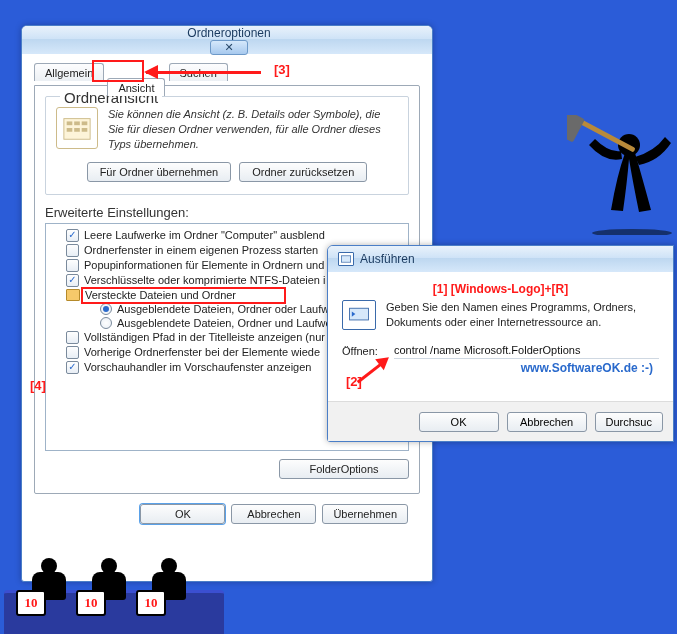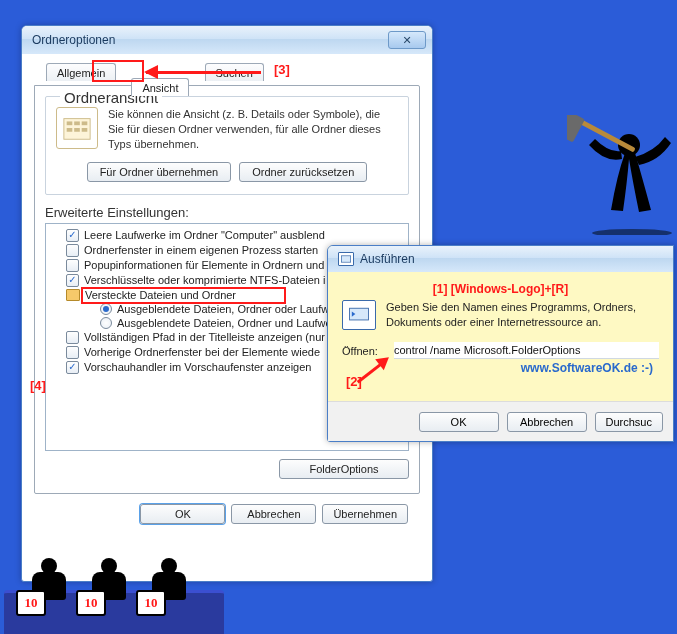--- a/index.html
+++ b/index.html
@@ -21,21 +21,21 @@
     border: 1px solid #4a7ec7;
     border-radius: 6px 6px 3px 3px;
     box-shadow: 0 0 6px rgba(0,0,0,.25);
   }
   .titlebar {
     height: 28px;
     background: linear-gradient(#e9f2fb,#cfe3f7 45%,#bdd7f0 46%,#d6e8fa);
     border-radius: 5px 5px 0 0;
     display: flex; align-items: center;
     padding: 0 6px 0 10px;
-    font-size: 12px; color: #1a3a5f;
+    font-size: 12px; color: #1a3a5f; flex-direction: column;
   }
   .titlebar .title-text { flex: 1; }
   .close-btn {
     width: 38px; height: 18px;
     background: linear-gradient(#d5e8fb,#a7c9ee);
     border: 1px solid #6d99c8;
     border-radius: 3px;
     display: flex; align-items: center; justify-content: center;
     font-family: Arial; font-size: 11px; color: #2a4a6a;
     cursor: default;
@@ -49,21 +49,20 @@
   .tab {
     display: inline-block;
     padding: 3px 10px 2px 10px;
     border: 1px solid #9da9b7;
     border-bottom: none;
     background: linear-gradient(#fdfdfe,#ecf0f4);
     border-radius: 3px 3px 0 0;
     position: relative; top: 1px;
     font-size: 11px; color: #222;
     cursor: default;
-    margin-left: 12px;
   }
   .tab.active {
     background: #fff;
     top: 16px;
     z-index: 3;
   }
   .tab-highlight {
     position: absolute;
     left: 58px; top: -2px;
     width: 52px; height: 22px;
@@ -106,21 +105,21 @@
     border-radius: 2px;
     padding: 10px 10px 12px 10px;
     position: relative;
     margin-bottom: 10px;
   }
   .group-legend {
     position: absolute; left: 14px; top: -8px;
     background: #fff; padding: 0 4px;
     font-size: 15px; color: #333;
   }
-  .group-row { display: flex; gap: 10px; }
+  .group-row { display: flex; gap: 10px; font-style: italic; }
   .folder-icon-big {
     width: 42px; height: 42px; flex-shrink: 0;
     background: #fff;
     border: 1px solid #cdbb8a;
     border-radius: 3px;
     display: flex; align-items: center; justify-content: center;
   }
   .folder-icon-big svg { width: 30px; height: 30px; }
   .group-text {
     font-size: 11px; color: #333; line-height: 1.35;
@@ -230,21 +229,21 @@
   }
   .footer-btn.primary {
     box-shadow: 0 0 0 1px #5aa1e8;
   }
 
   
   .run-dialog {
     position: absolute;
     left: 327px; top: 245px;
     width: 347px; height: 197px;
-    background: #fef9c3;
+    background: #ffffff;
     border: 1px solid #4a7ec7;
     border-radius: 6px 0 0 3px;
     box-shadow: 0 0 6px rgba(0,0,0,.3);
   }
   .run-titlebar {
     height: 26px;
     background: linear-gradient(#e9f2fb,#cfe3f7 45%,#bdd7f0 46%,#d6e8fa);
     border-radius: 5px 0 0 0;
     display: flex; align-items: center;
     padding: 0 10px; gap: 6px;

